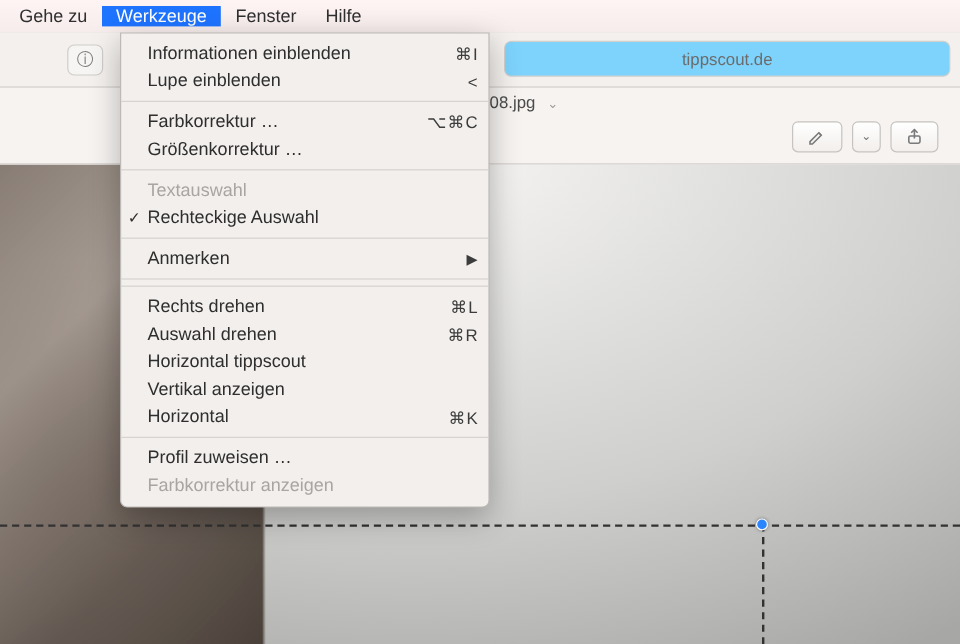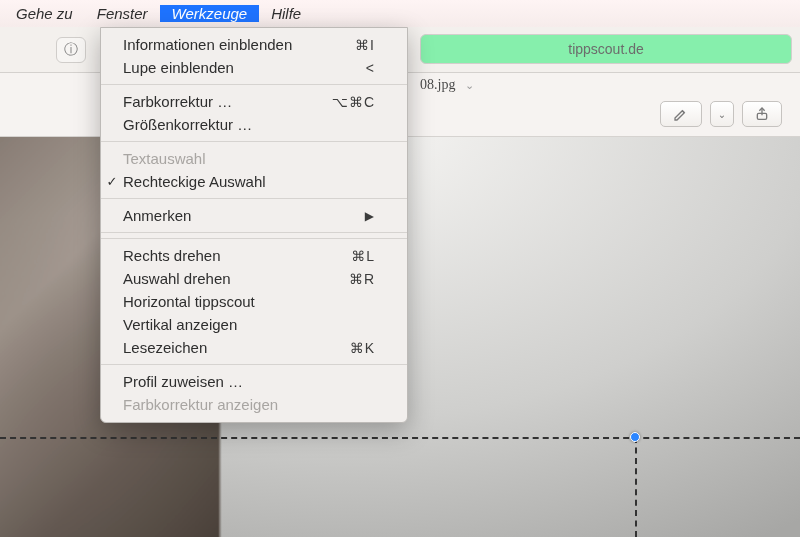--- a/index.html
+++ b/index.html
@@ -22,21 +22,20 @@
     display: flex;
     align-items: center;
     padding-left: 4px;
     z-index: 200;
     font-size: 15px;
   }
   .menu-entry {
     padding: 0 12px;
     color: #2f2f2f;
     cursor: default;
-    font-style: italic;
   }
   .menu-entry.active {
     background: #1e73ff;
     color: #fff;
   }
 
   
   .browser-bar {
     position: absolute;
     left: 0; top: 27px; right: 0;
@@ -55,45 +54,44 @@
     display: flex; align-items: center; justify-content: center;
     color: #7c7c7c;
     background: #f7f5f3;
   }
   .url-box {
     position: absolute;
     top: 7px;
     left: 420px;
     right: 8px;
     height: 30px;
-    background: #86efac;
+    background: #7dd3fc;
     border: 1px solid #d2cfcc;
     border-radius: 6px;
     display: flex;
     align-items: center;
     justify-content: center;
     color: #6c6c6c;
     font-size: 14px;
   }
 
   
   .fname-strip {
     position: absolute;
     left: 0; top: 73px; right: 0;
     height: 64px;
     background: #f6f3f1;
     border-bottom: 1px solid #d6d3d0;
     z-index: 40;
   }
   .filename {
     position: absolute;
-    left: 420px; top: 4px;
+    left: 408px; top: 4px;
     color: #4b4b4b;
     font-size: 14px;
-    font-family: Liberation Serif, serif;
   }
   .filename .chev { font-size: 11px; margin-left: 6px; color: #9b9b9b; }
   .tool-buttons {
     position: absolute;
     right: 18px; top: 28px;
     display: flex; gap: 8px;
   }
   .btn {
     height: 26px;
     border: 1px solid #c6c3c0;
@@ -160,21 +158,21 @@
     border-radius: 0 0 6px 6px;
     box-shadow: 0 8px 26px rgba(0,0,0,.28);
     padding: 5px 0 6px;
     z-index: 300;
     font-size: 15px;
   }
   .dd-item {
     display: flex;
     align-items: center;
     height: 23px;
-    padding-right: 32px;
+    padding-right: 8px;
     color: #2e2e2e;
     cursor: default;
   }
   .dd-check {
     width: 22px;
     text-align: center;
     font-size: 13px;
   }
   .dd-label {
     flex: 1;
@@ -192,22 +190,22 @@
     margin: 5px 0;
     background: #d6d3d0;
   }
 
 </style>
 </head>
 <body>
 
 <div class="menubar">
   <div class="menu-entry">Gehe zu</div>
+  <div class="menu-entry active">Werkzeuge</div>
   <div class="menu-entry">Fenster</div>
-  <div class="menu-entry active">Werkzeuge</div>
   <div class="menu-entry">Hilfe</div>
 </div>
 
 <div class="browser-bar">
   <div class="info-pill">
     <span>ⓘ</span>
   </div>
   <div class="url-box">
     <span>tippscout.de</span>
   </div>
@@ -297,21 +295,21 @@
     <div class="dd-item">
       <span class="dd-check"></span>
       <span class="dd-label">Horizontal tippscout</span>
     </div>
     <div class="dd-item">
       <span class="dd-check"></span>
       <span class="dd-label">Vertikal anzeigen</span>
     </div>
     <div class="dd-item">
       <span class="dd-check"></span>
-      <span class="dd-label">Lesezeichen</span>
+      <span class="dd-label">Horizontal</span>
       <span class="dd-shortcut">⌘K</span>
     </div>
     <div class="dd-sep"></div>
     <div class="dd-item">
       <span class="dd-check"></span>
       <span class="dd-label">Profil zuweisen …</span>
     </div>
     <div class="dd-item disabled">
       <span class="dd-check"></span>
       <span class="dd-label">Farbkorrektur anzeigen</span>

